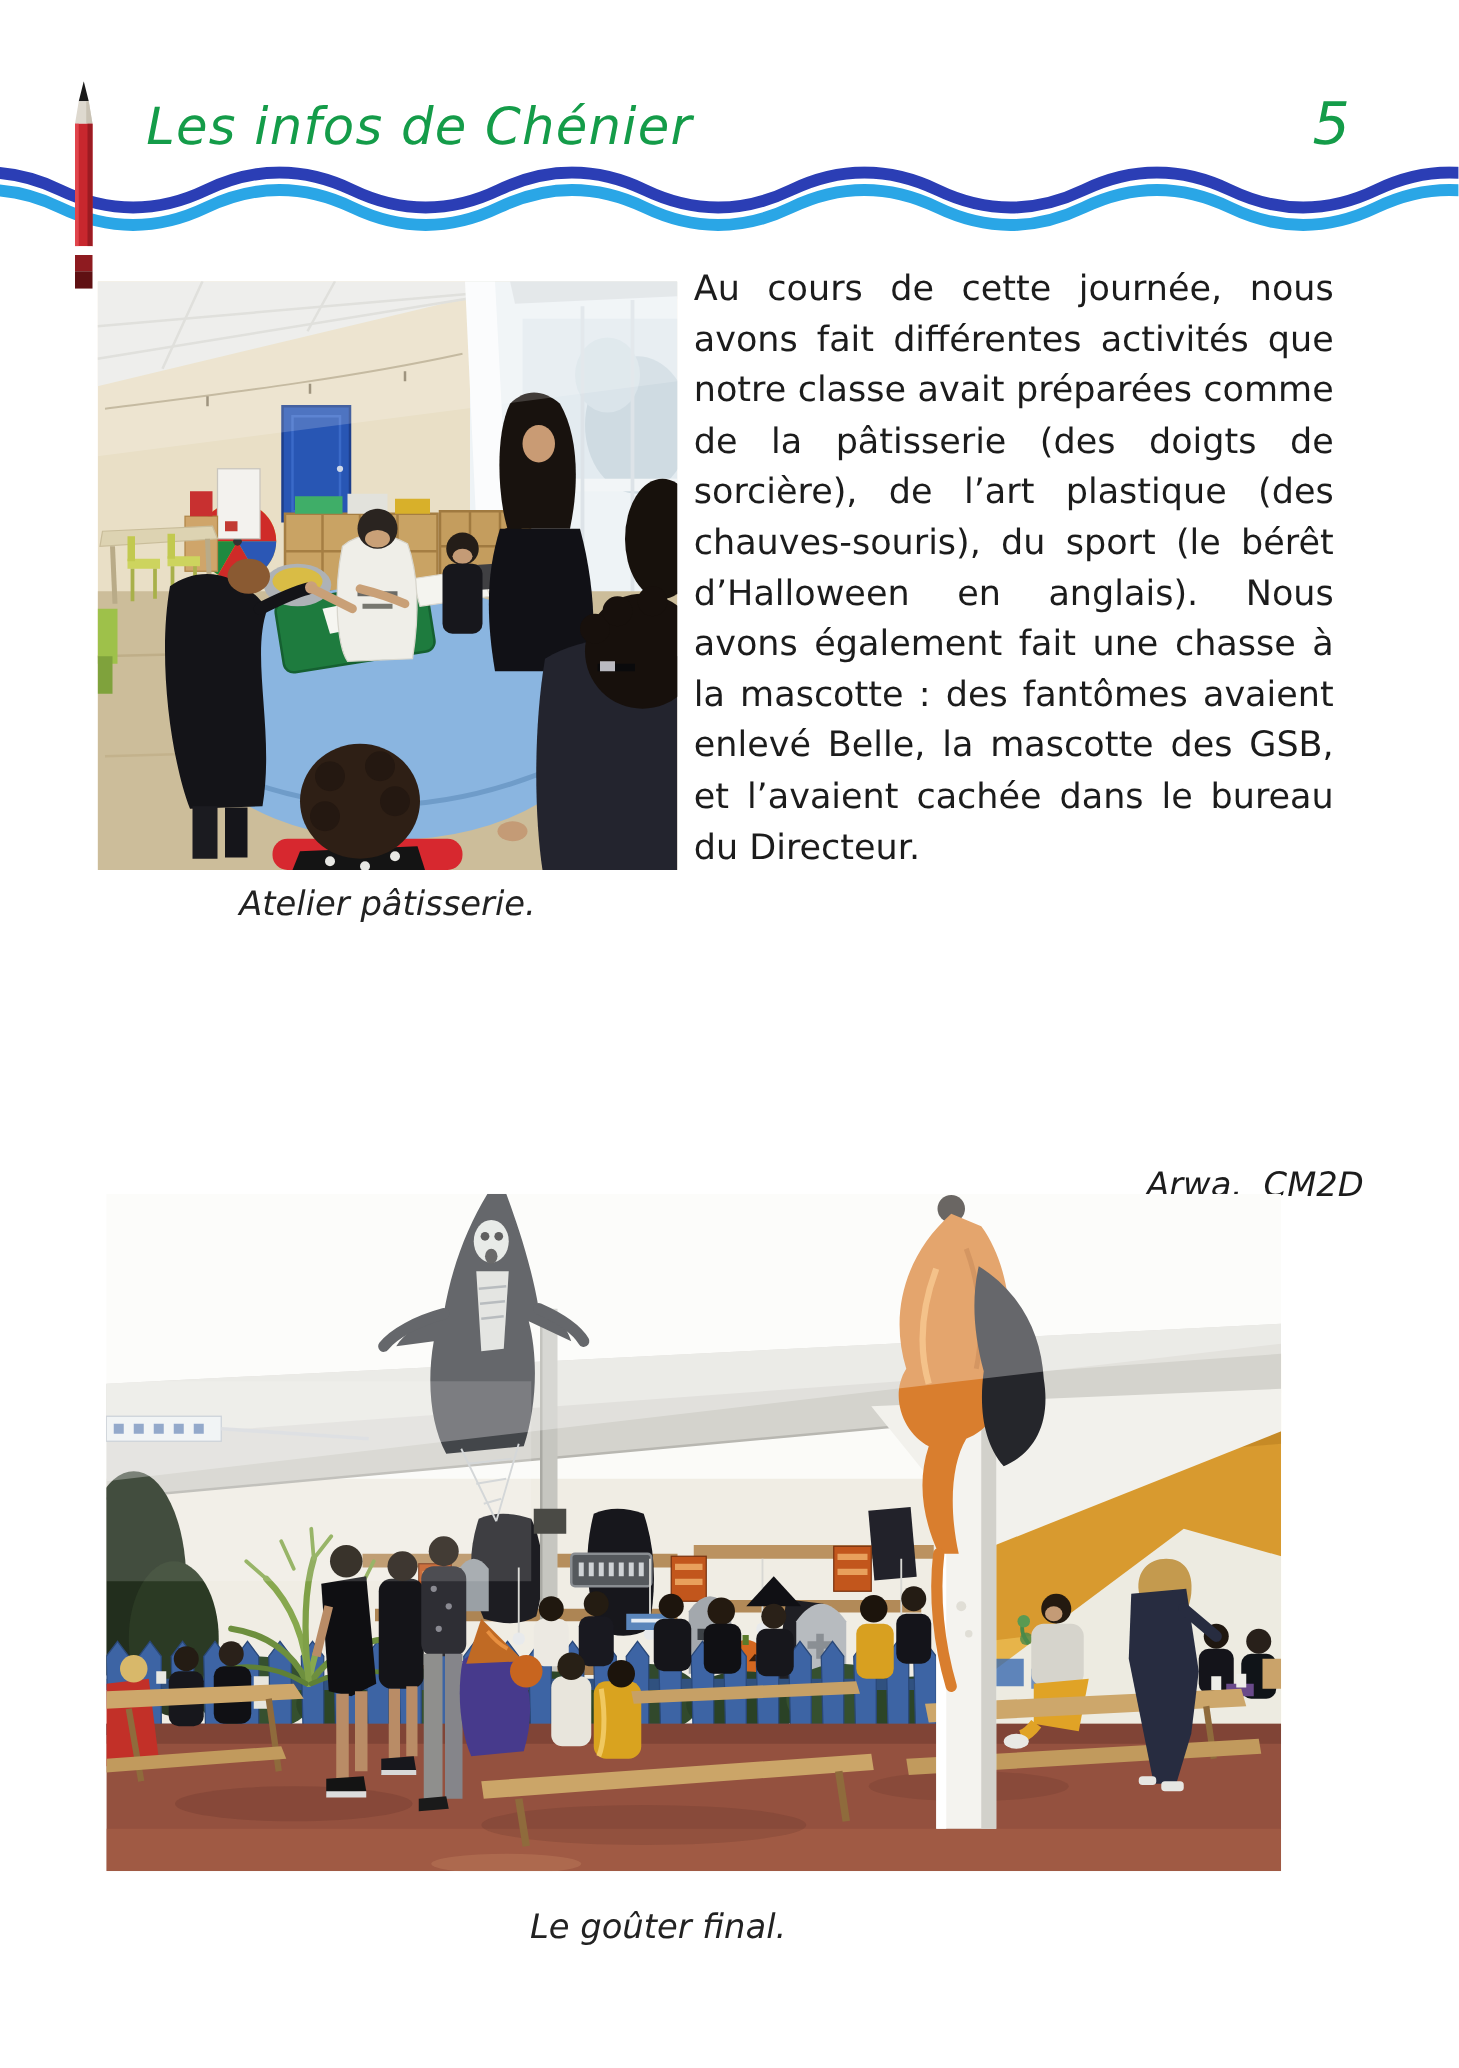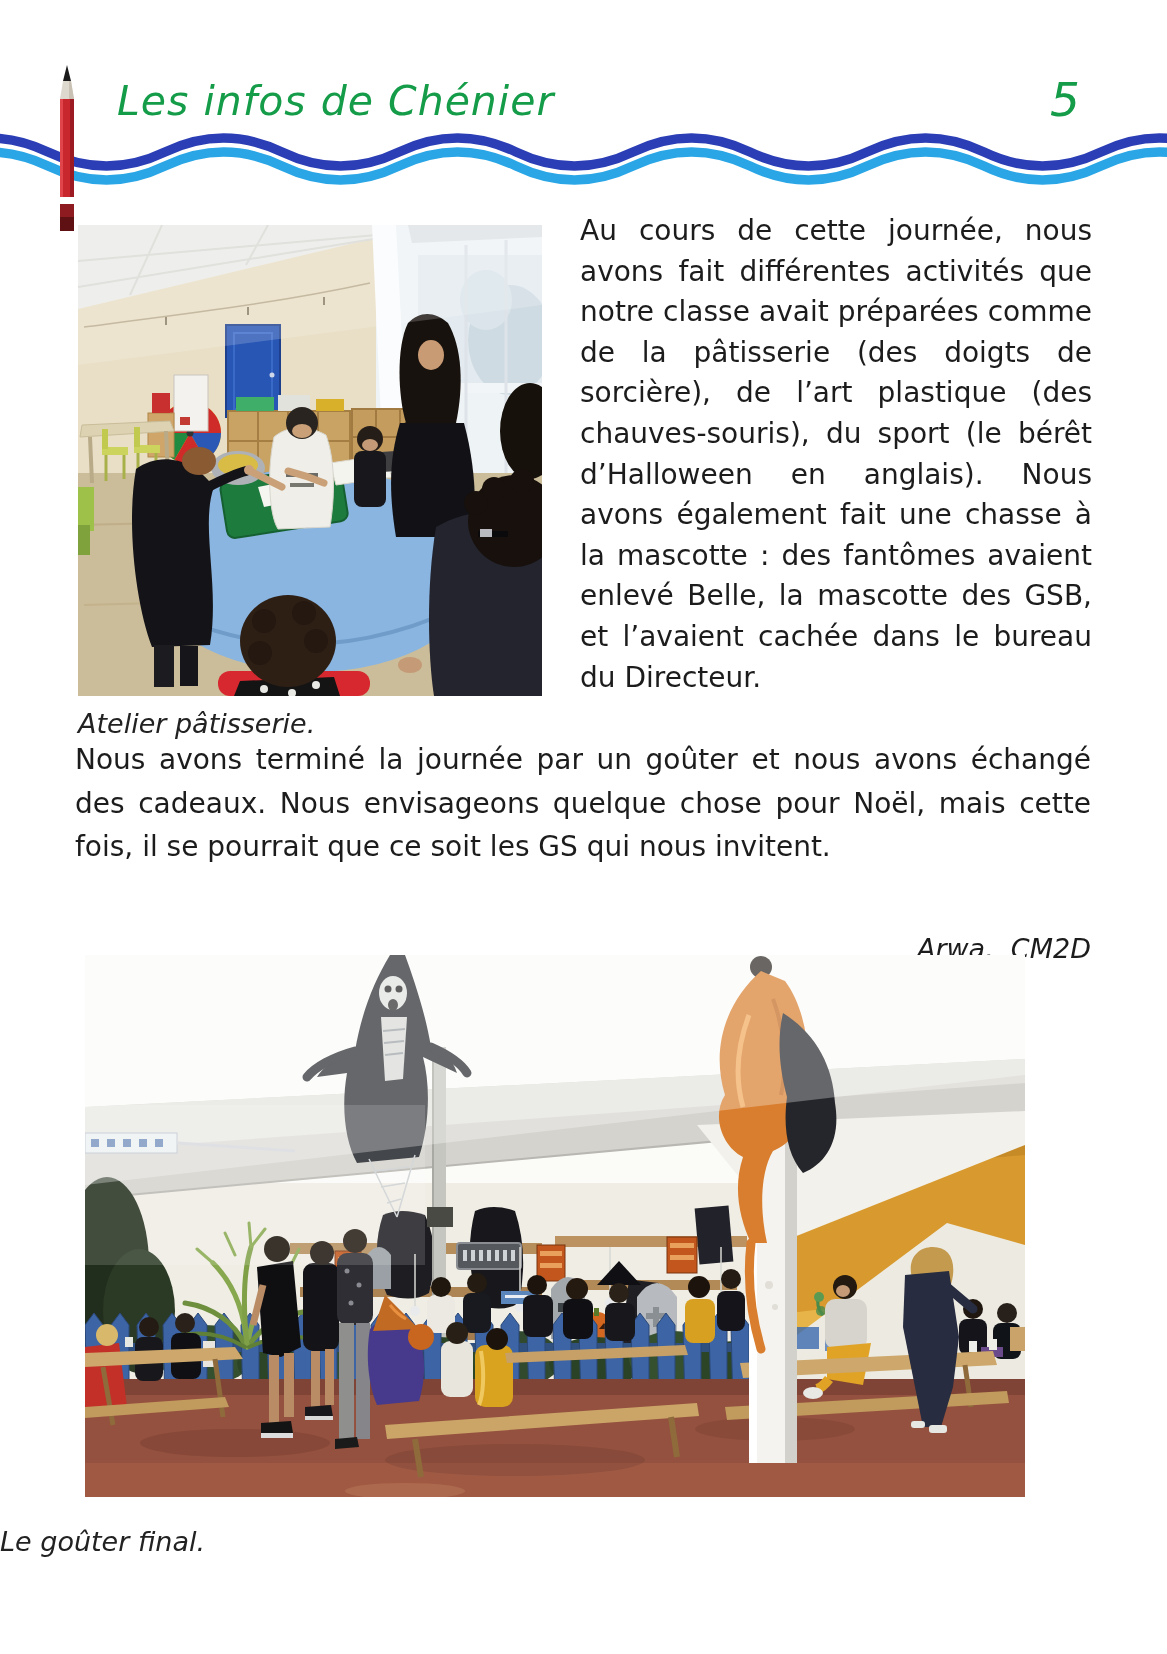--- a/index.html
+++ b/index.html
@@ -3,24 +3,24 @@
 <meta charset="utf-8">
 <style>
   html,body{margin:0;padding:0;background:#ffffff;}
   .page{position:relative;width:1167px;height:1654px;background:#ffffff;overflow:hidden;
         font-family:"DejaVu Sans","Liberation Sans",sans-serif;color:#1c1c1c;margin-top:39px;}
   .abs{position:absolute;}
   .title{left:117px;top:38px;font-size:41px;font-style:italic;color:#149c49;letter-spacing:1px;white-space:nowrap;}
   .pagenum{left:1050px;top:33px;font-size:47px;font-style:italic;color:#149c49;}
   .pencil{left:54px;top:26px;width:26px;height:166px;z-index:6;}
   .waves{left:0;top:94px;width:1167px;height:62px;z-index:2;}
-  .coltext{left:580px;top:172px;width:512px;font-size:28px;line-height:40.6px;text-align:justify;}
+  .coltext{left:555px;top:172px;width:512px;font-size:28px;line-height:40.6px;text-align:justify;}
   .para2{left:75px;top:699px;width:1016px;font-size:28px;line-height:43.5px;text-align:justify;}
   .byline{left:75px;top:894px;width:1016px;text-align:right;font-style:italic;font-size:27px;white-space:pre;}
-  .caption{font-style:italic;font-size:27px;text-align:left;color:#222;}
+  .caption{font-style:italic;font-size:27px;text-align:center;color:#222;}
   .cap1{left:78px;top:669px;width:464px;}
   .cap2{left:0;top:1487px;width:1053px;}
   figure.photo{margin:0;position:absolute;overflow:hidden;}
   .ph1{left:78px;top:186px;width:464px;height:471px;}
   .ph2{left:85px;top:916px;width:940px;height:542px;}
   figure.photo svg{display:block;width:100%;height:100%;}
 </style>
 </head>
 <body>
 
@@ -176,21 +176,20 @@
         <circle cx="238" cy="416" r="12" fill="#241811"></circle>
         <circle cx="182" cy="428" r="12" fill="#241811"></circle>
         <ellipse cx="332" cy="440" rx="12" ry="8" fill="#c49b76"></ellipse>
       </g>
       <polygon points="0,0 464,0 464,80 0,140" fill="#ffffff" opacity="0.18"></polygon>
     </svg>
   </figure>
   <figcaption class="abs caption cap1">Atelier pâtisserie.</figcaption>
 
   <div class="abs coltext">Au cours de cette journée, nous avons fait différentes activités que notre classe avait préparées comme de la pâtisserie (des doigts de sorcière), de l’art plastique (des chauves-souris), du sport (le bérêt d’Halloween en anglais). Nous avons également fait une chasse à la mascotte : des fantômes avaient enlevé Belle, la mascotte des GSB, et l’avaient cachée dans le bureau du Directeur.</div>
-  <div class="abs para2">Nous avons terminé la journée par un goûter et nous avons échangé des cadeaux. Nous envisageons quelque chose pour Noël, mais cette fois, il se pourrait que ce soit les GS qui nous invitent.</div>
   <div class="abs byline">Arwa,  CM2D</div>
 
   <figure class="photo ph2">
     <svg viewBox="0 0 940 542" preserveAspectRatio="none" aria-hidden="true">
       <rect width="940" height="542" fill="#fbfbf8"></rect>
       <rect x="0" y="228" width="700" height="200" fill="#f0ede4"></rect>
       <polygon points="688,150 940,128 940,430 688,430" fill="#d89a2f"></polygon>
       <polygon points="688,150 940,128 940,200 688,222" fill="#b87d1f" opacity="0.55"></polygon>
       <polygon points="688,360 940,330 940,430 688,430" fill="#f2c75e" opacity="0.6"></polygon>
       <polygon points="688,398 862,268 940,290 940,430 688,430" fill="#edebe1"></polygon>

